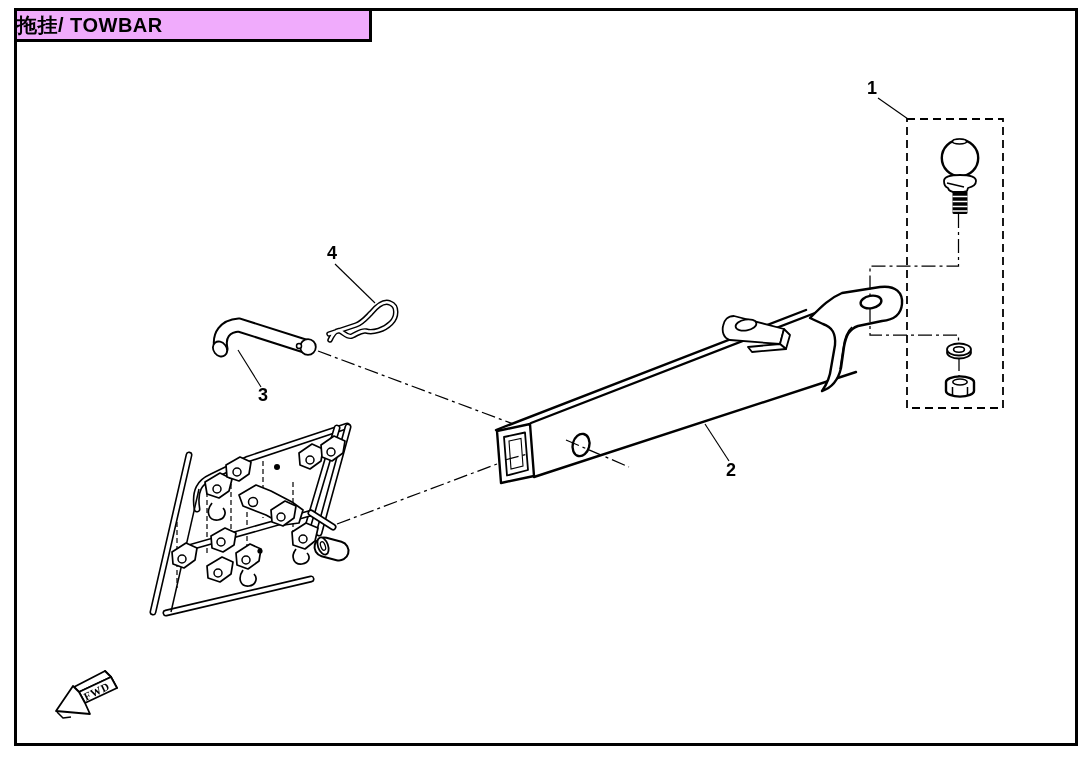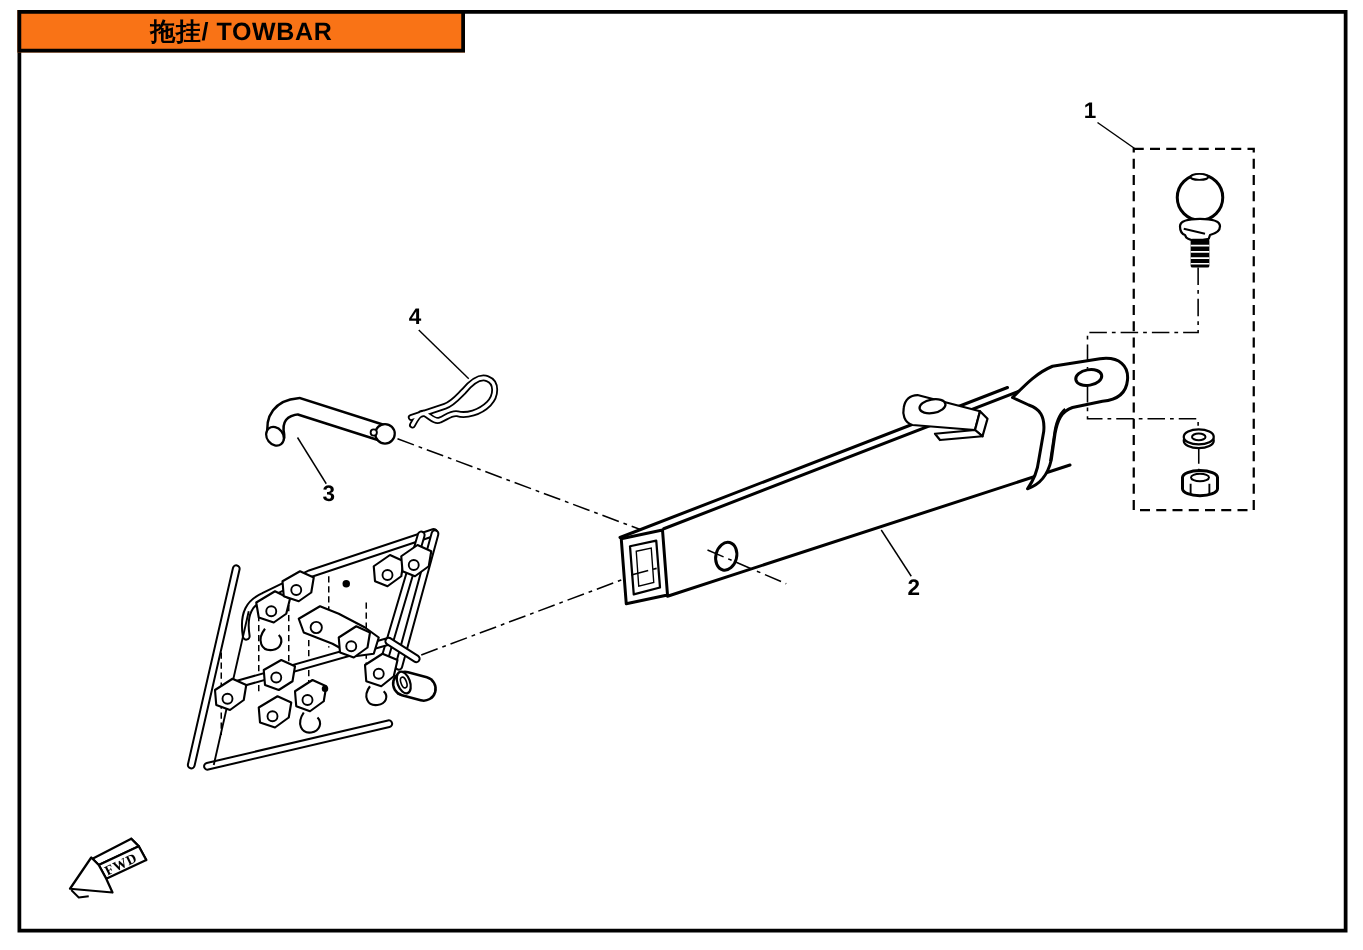--- a/index.html
+++ b/index.html
@@ -1,22 +1,22 @@
 <!DOCTYPE html>
 <html><head>
 <meta charset="utf-8">
 <style>
   html,body{margin:0;padding:0;background:#fff;}
   body{width:1090px;height:760px;position:relative;overflow:hidden;
        font-family:"Liberation Sans",sans-serif;}
   .outer-frame{position:absolute;left:14px;top:8px;width:1064px;height:738px;
        border:3px solid #000;box-sizing:border-box;z-index:1;}
   .title-box{position:absolute;left:14px;top:8px;width:358px;height:34px;
-       border:3px solid #000;box-sizing:border-box;background:#f97316;z-index:3;
-       display:flex;align-items:center;justify-content:center;}
+       border:3px solid #000;box-sizing:border-box;background:#f0abfc;z-index:3;
+       display:flex;align-items:center;justify-content:flex-start;}
   .title-text{font-size:20px;font-weight:bold;letter-spacing:.5px;color:#000;}
   svg.diagram{position:absolute;left:0;top:0;z-index:2;}
   
   .ln   {fill:none;stroke:#000;stroke-width:2.4;stroke-linejoin:round;stroke-linecap:round;}
   .lnthin{fill:none;stroke:#000;stroke-width:1.5;stroke-linejoin:round;}
   .wfill{fill:#fff;stroke:#000;stroke-width:2.4;stroke-linejoin:round;}
   .wfill2{fill:#fff;stroke:#000;stroke-width:1.8;stroke-linejoin:round;}
   .cdash{fill:none;stroke:#000;stroke-width:1.25;stroke-dasharray:14 4 3 4;}
   .hdash{fill:none;stroke:#000;stroke-width:1.2;stroke-dasharray:5 3;}
   .leader{fill:none;stroke:#000;stroke-width:1.15;}

